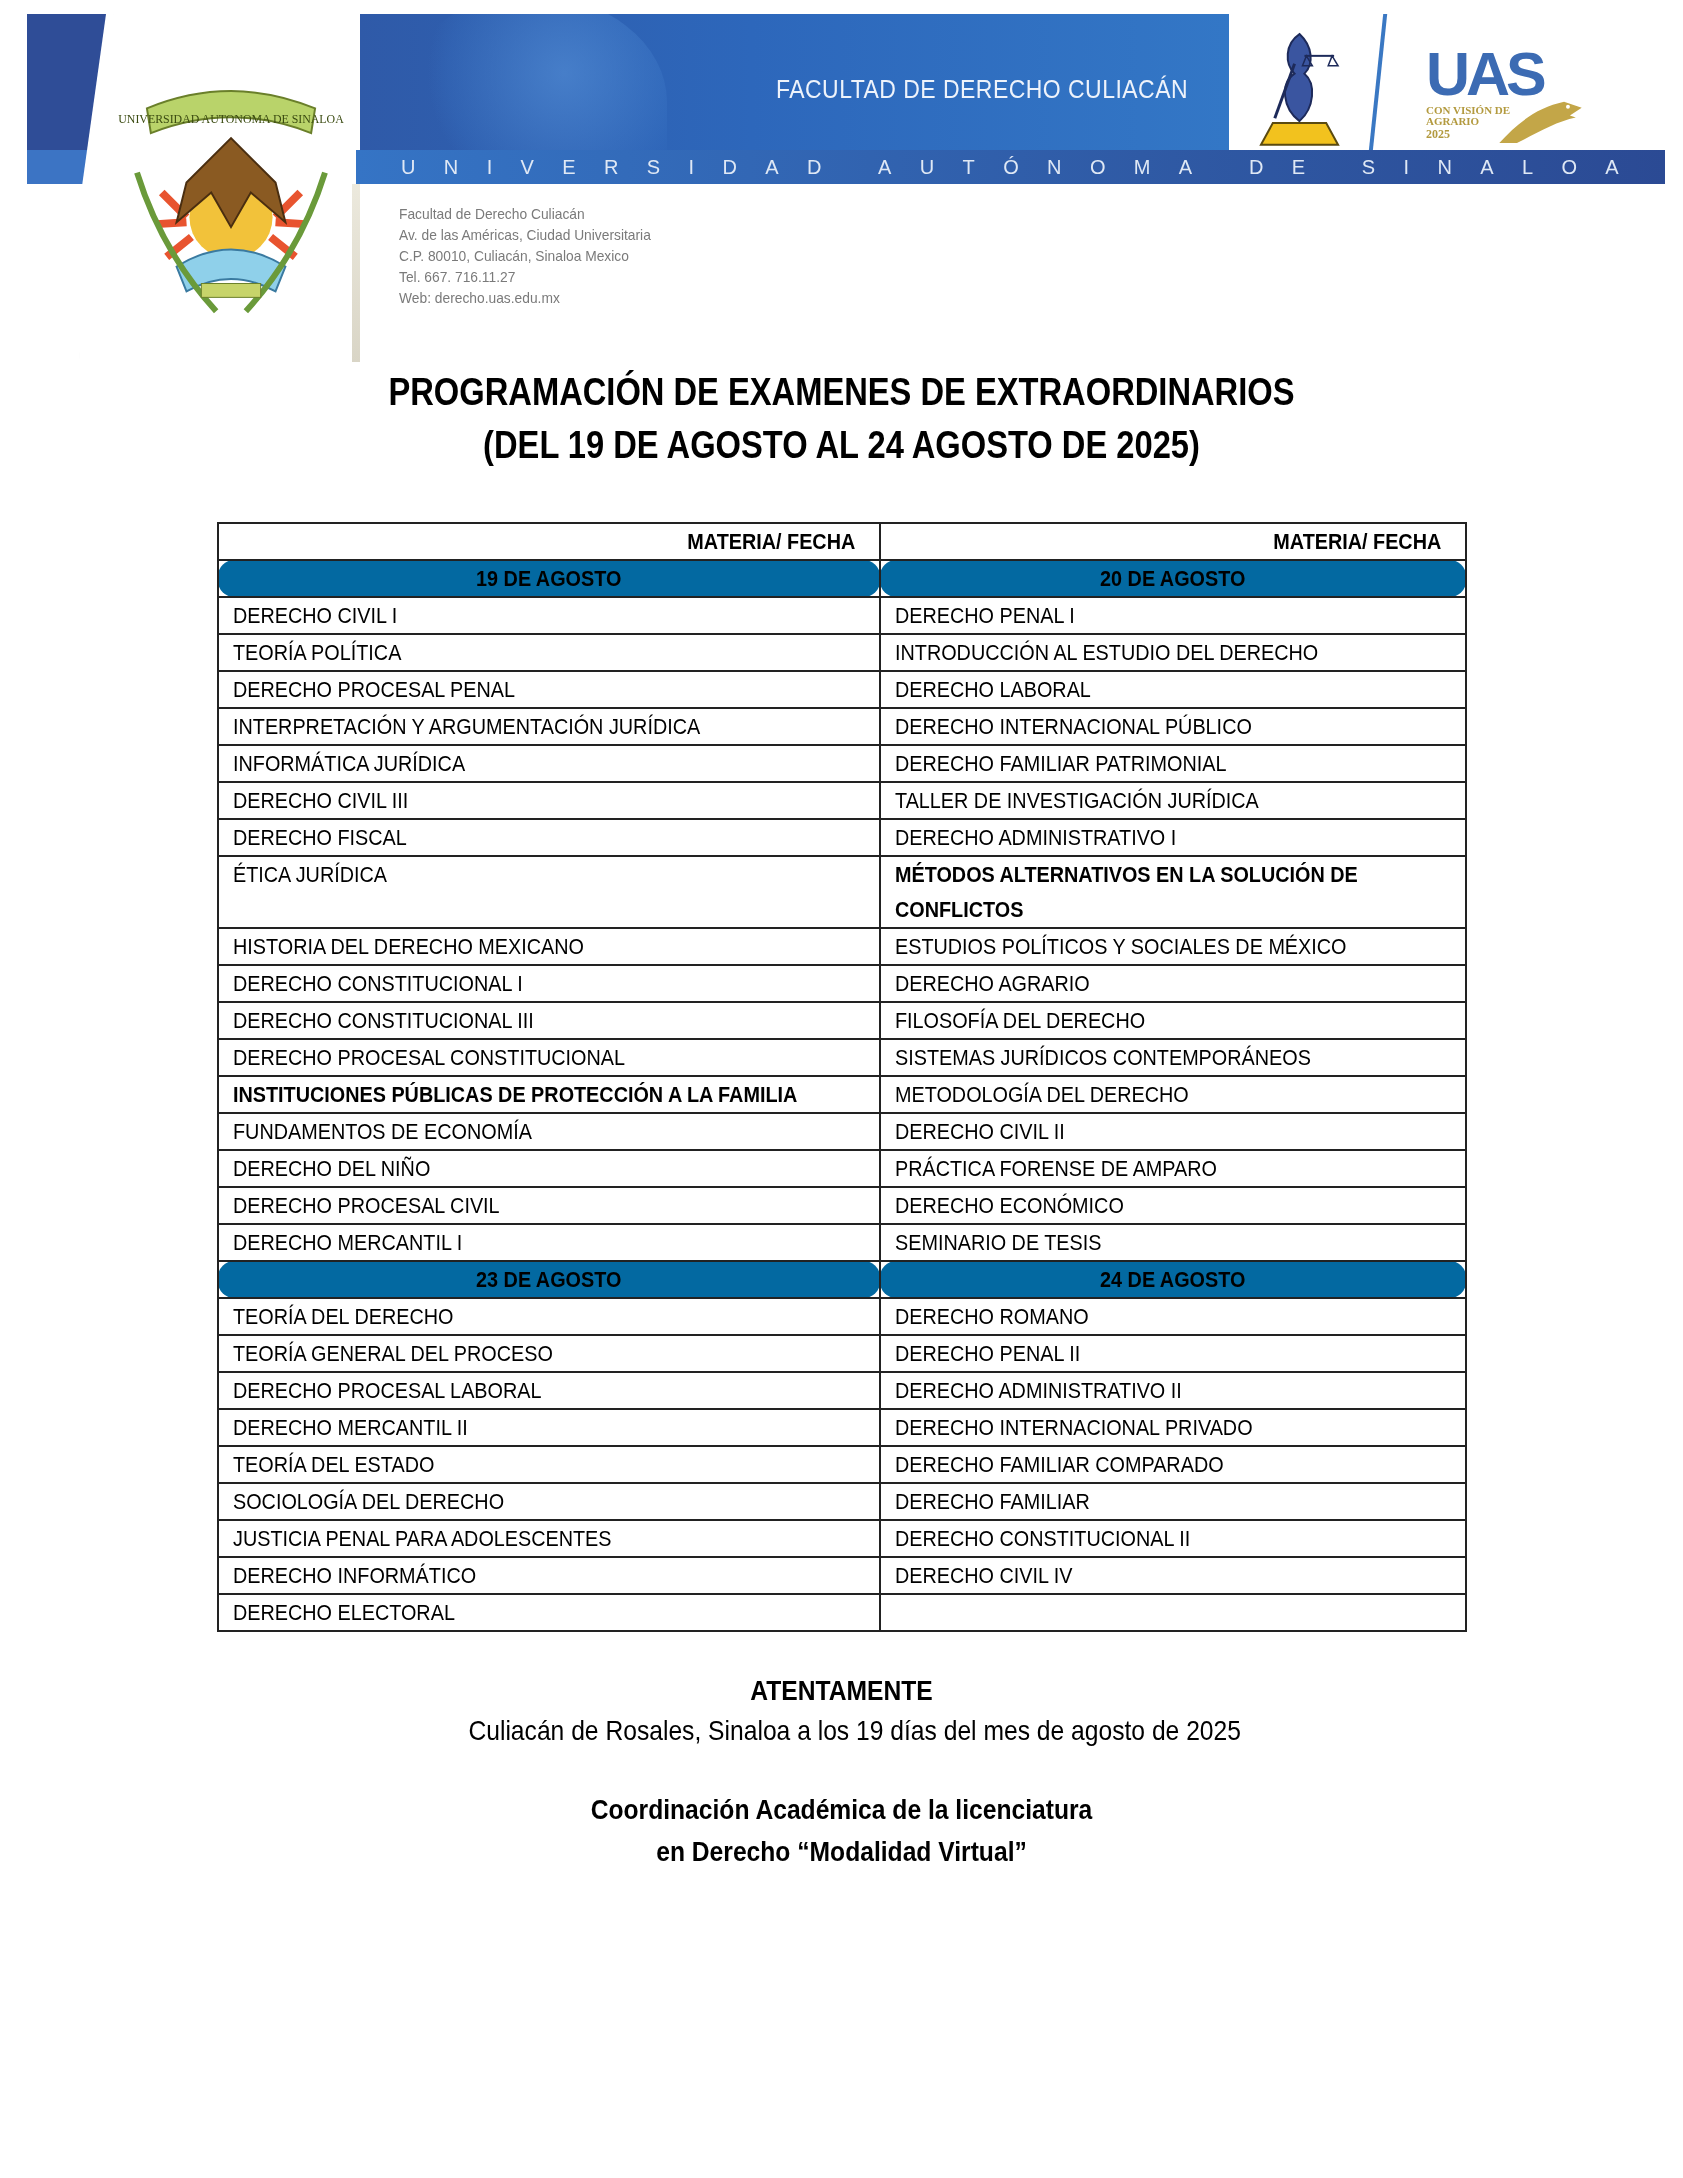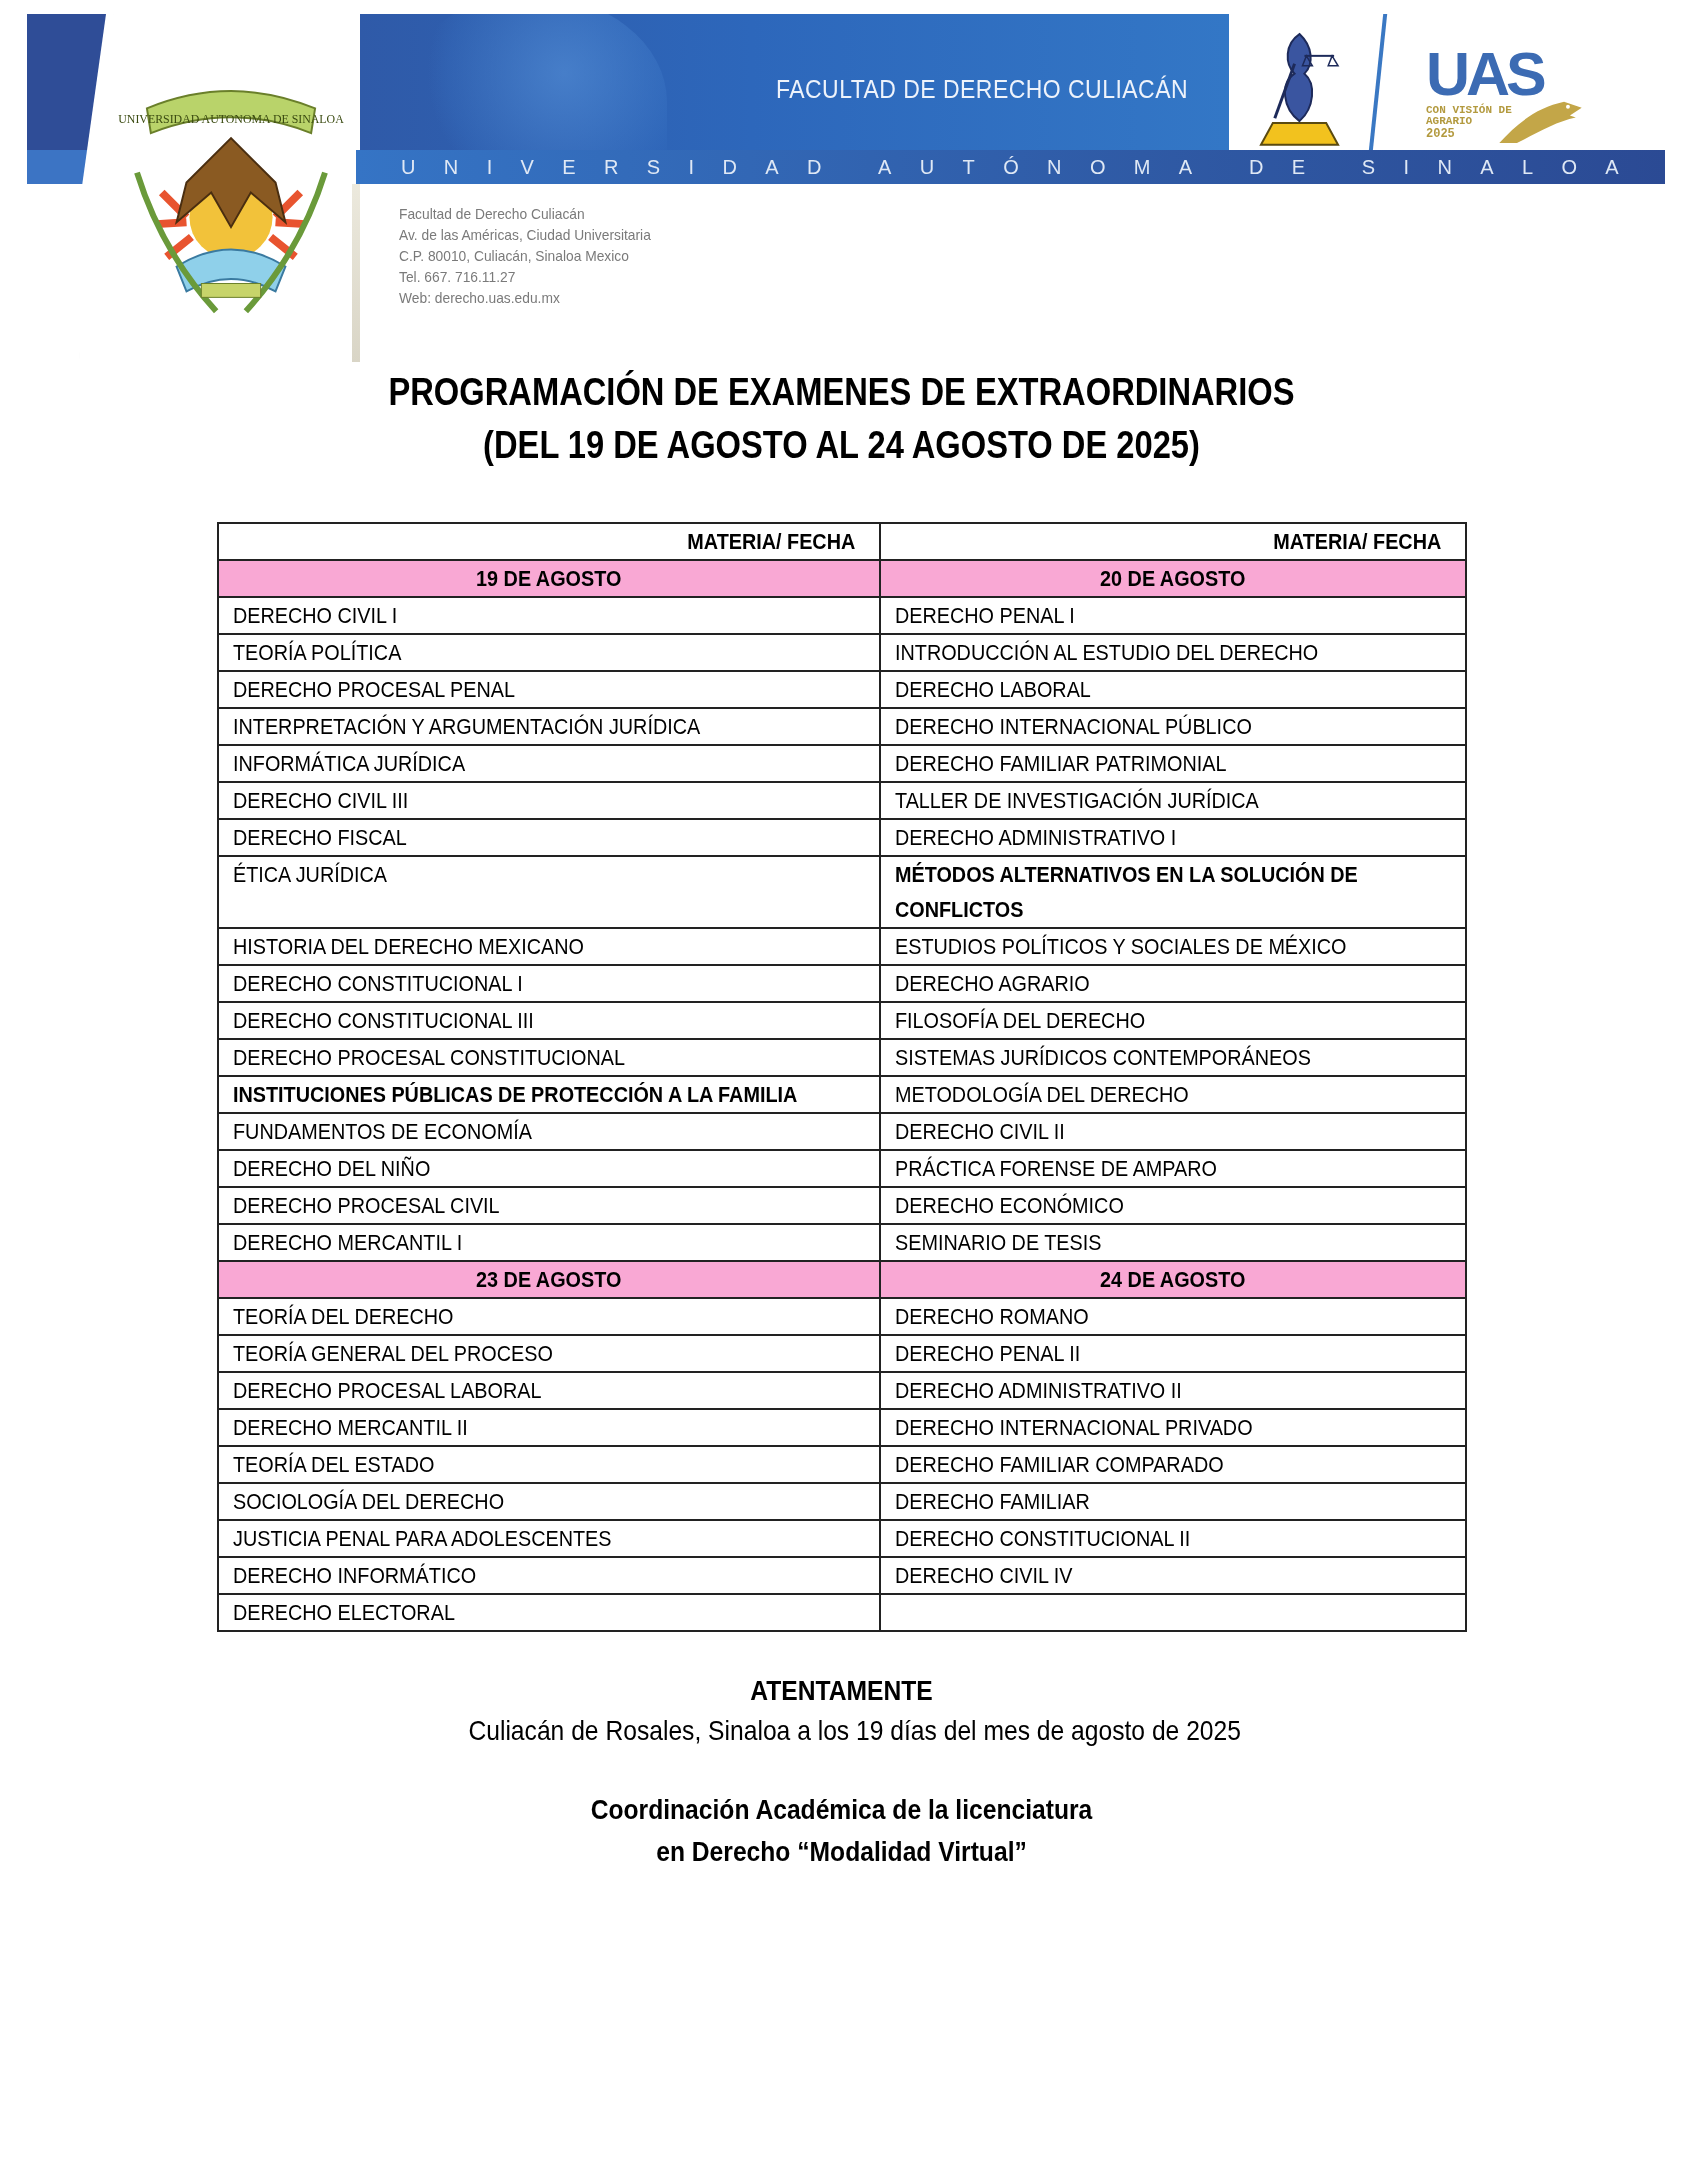--- a/index.html
+++ b/index.html
@@ -14,41 +14,41 @@
 
   .banner { position: absolute; left: 360px; top: 14px; width: 869px; height: 137px; background: linear-gradient(90deg, #2f5aa8 0%, #2d67bb 45%, #3377c6 100%); overflow: hidden; }
   .banner .eagle { position: absolute; left: 50px; top: -20px; width: 257px; height: 198px; border-radius: 50% 60% 10% 40%; background: radial-gradient(circle at 60% 40%, rgba(90,150,220,0.55), rgba(60,120,200,0.2) 60%, transparent 70%); }
   .banner-title { position: absolute; left: 416px; top: 61px; font-family: "Liberation Sans", sans-serif; font-size: 25px; color: #eef3fb; letter-spacing: 0.5px; transform: scaleX(0.92); transform-origin: left; white-space: nowrap; }
 
   .logos-panel { position: absolute; left: 1230px; top: 14px; width: 436px; height: 137px; background: #fff; }
   .logo-law { position: absolute; left: 1255px; top: 24px; width: 89px; height: 127px; }
   .logos-sep { position: absolute; left: 1376px; top: 14px; width: 4px; height: 137px; background: #3a78c3; transform: skewX(-6deg); }
   .logo-uas { position: absolute; left: 1426px; top: 36px; width: 198px; height: 109px; margin-top: 8px; }
   .uas-text { position: absolute; left: 0; top: 0; font-family: "Liberation Sans", sans-serif; font-weight: bold; font-size: 61px; color: #3c6bb3; letter-spacing: -4px; line-height: 61px; }
-  .uas-sub { position: absolute; left: 0; top: 61px; font-family: Liberation Mono, monospace; font-weight: bold; font-size: 11px; color: #b39a3f; line-height: 11px; }
+  .uas-sub { position: absolute; left: 0; top: 61px; font-family: Liberation Serif, serif; font-weight: bold; font-size: 11px; color: #b39a3f; line-height: 11px; }
   .uas-eagle { position: absolute; left: 71px; top: 50px; width: 87px; height: 51px; }
 
   .uni-stripe { position: absolute; left: 356px; top: 150px; width: 1309px; height: 34px; background: linear-gradient(90deg, #3574c5 0%, #2f5aa5 60%, #2b4a94 100%); }
   .uni-text { position: absolute; left: 401px; top: 156px; width: 1218px; display: flex; justify-content: space-between; font-size: 20px; color: #dfe8f5; font-family: "Liberation Sans", sans-serif; }
 
   .address { position: absolute; left: 399px; top: 203px; font-family: "Liberation Sans", sans-serif; font-size: 15px; color: #7a7a7a; line-height: 21px; transform: scaleX(0.92); transform-origin: left; }
 
   
   .title { position: absolute; left: 0; width: 1683px; text-align: center; font-family: "Liberation Sans", sans-serif; font-weight: bold; font-size: 38px; color: #000; transform: scaleX(0.86); transform-origin: center; }
   .title.l1 { top: 371px; }
   .title.l2 { top: 424px; }
 
   
   table.sched { position: absolute; left: 217px; top: 522px; width: 1248px; border-collapse: collapse; table-layout: fixed; font-family: "Liberation Sans", sans-serif; font-size: 22px; }
   table.sched col.c1 { width: 662px; }
   table.sched col.c2 { width: 586px; }
   table.sched td { border: 2px solid #222; padding: 0 14px; height: 31px; line-height: 35px; vertical-align: top; white-space: nowrap; }
   table.sched td.wrap { white-space: normal; line-height: 35px; font-weight: bold; }
   table.sched tr.colhdr td { text-align: right; font-weight: bold; }
-  table.sched tr.datehdr td { text-align: center; font-weight: bold; background: #f9a8d4; }
+  table.sched tr.datehdr td { text-align: center; font-weight: bold; background: #0369a1; border-radius: 16px; }
   table.sched td span { display: inline-block; transform: scaleX(0.9); transform-origin: left; }
   table.sched tr.colhdr td span, table.sched tr.datehdr td span { transform-origin: center; }
 
   
   .foot { position: absolute; font-family: "Liberation Sans", sans-serif; font-size: 28px; white-space: nowrap; transform: scaleX(0.88); }
   .foot.att { left: 0; width: 1683px; text-align: center; top: 1675px; font-weight: bold; }
   .foot.city { left: 0; width: 1683px; text-align: center; top: 1715px; padding-left: 30px; box-sizing: border-box; }
   .foot.coord1 { left: 0; width: 1683px; text-align: center; top: 1794px; font-weight: bold; }
   .foot.coord2 { left: 0; width: 1683px; text-align: center; top: 1836px; font-weight: bold; }
 </style>

